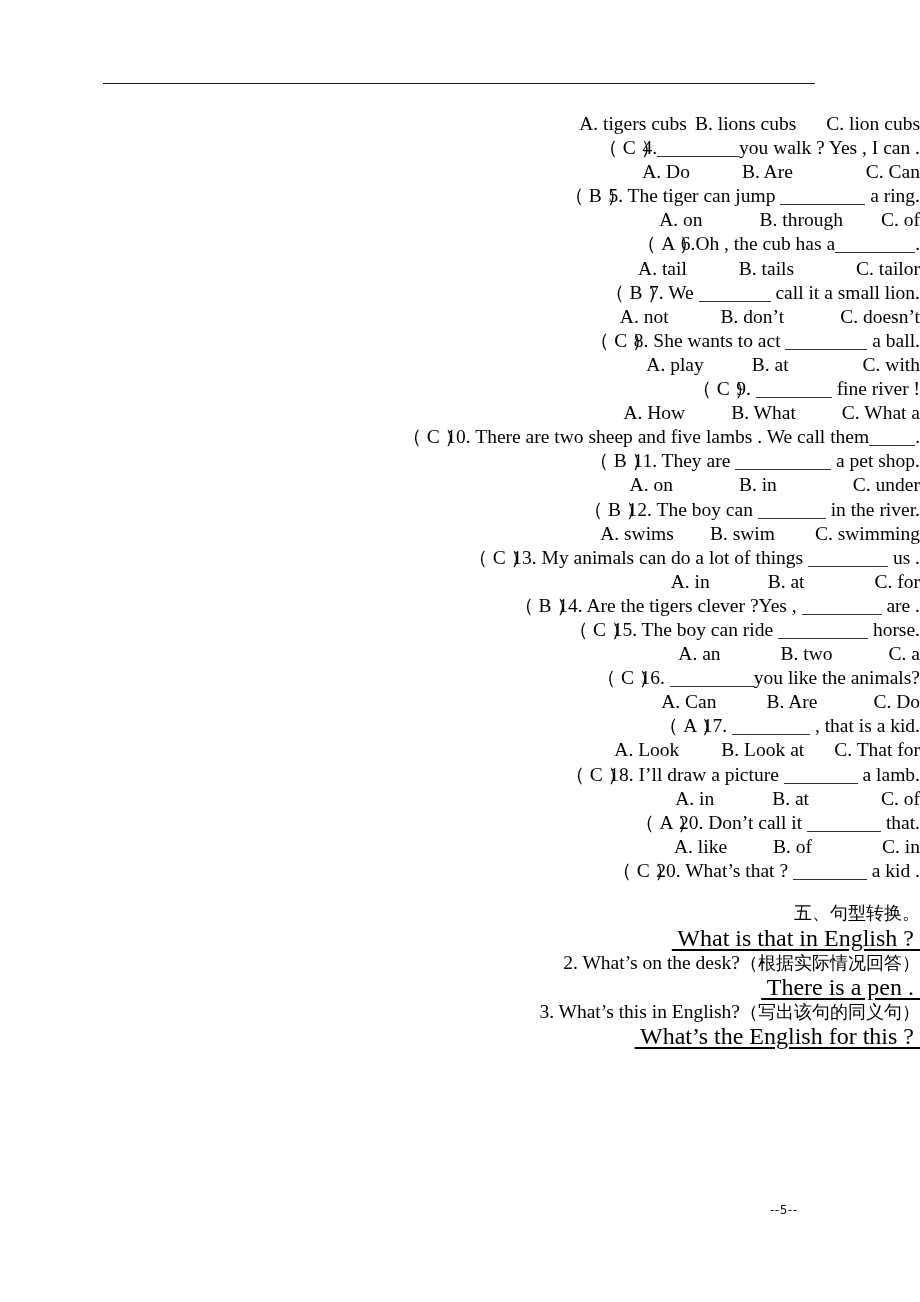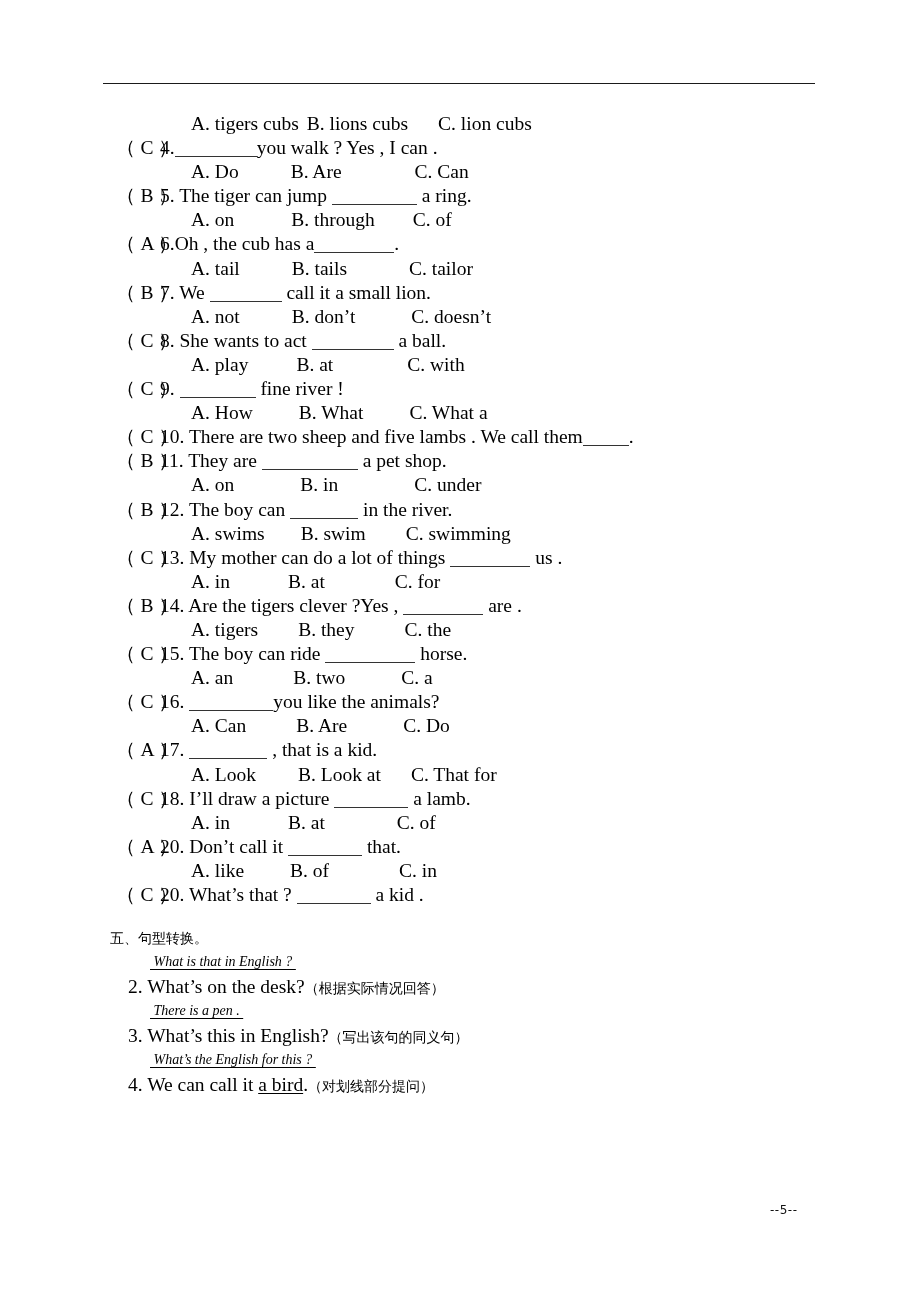--- a/index.html
+++ b/index.html
@@ -16,20 +16,21 @@
     color: #000000;
     overflow: hidden;
   }
 
   .page {
     position: absolute;
     left: 0;
     top: 0;
     width: 920px;
     height: 1302px;
+    text-align: right;
   }
 
   
   .header-rule {
     position: absolute;
     left: 103px;
     top: 83px;
     width: 712px;
     height: 0;
     border-top: 1.6px solid #1a1a1a;
@@ -84,36 +85,35 @@
   
   .section-head {
     padding-left: 110px;
     font-size: 19.5px;
     height: 27px;
     line-height: 27px;
     white-space: pre;
   }
   .cjk {
     font-family: "DejaVu Sans", "Liberation Sans", sans-serif;
-    font-size: 14px;
+    font-size: 18px;
   }
   .s5-line {
     padding-left: 128px;
     font-size: 19.5px;
     height: 24.6px;
     line-height: 24.6px;
     white-space: pre;
   }
   .s5-ans {
     padding-left: 150px;
-    font-size: 14px;
+    font-size: 24px;
     height: 24.6px;
     line-height: 24.6px;
     white-space: pre;
-    font-style: italic;
   }
   .u {
     text-decoration: underline;
     text-underline-offset: 2px;
   }
   .ans-u {
     text-decoration: underline;
     text-underline-offset: 3px;
   }
 
@@ -150,24 +150,23 @@
         <div class="line opt-line"><span class="opt">A. not</span><span style="display: inline-block; width: 52px;"></span><span class="opt">B. don’t</span><span style="display: inline-block; width: 56px;"></span><span class="opt">C. doesn’t</span></div>
         <div class="line q-line"><span class="q-mark">（ C ）</span><span class="q-num">8.</span><span> She wants to act </span><span class="blank" style="width: 82px;"></span><span> a ball.</span></div>
         <div class="line opt-line"><span class="opt">A. play</span><span style="display: inline-block; width: 48px;"></span><span class="opt">B. at</span><span style="display: inline-block; width: 74px;"></span><span class="opt">C. with</span></div>
         <div class="line q-line"><span class="q-mark">（ C ）</span><span class="q-num">9.</span><span> </span><span class="blank" style="width: 76px;"></span><span> fine river !</span></div>
         <div class="line opt-line"><span class="opt">A. How</span><span style="display: inline-block; width: 46px;"></span><span class="opt">B. What</span><span style="display: inline-block; width: 46px;"></span><span class="opt">C. What a</span></div>
         <div class="line q-line"><span class="q-mark">（ C ）</span><span class="q-num">10.</span><span> There are two sheep and five lambs . We call them</span><span class="blank" style="width: 46px;"></span><span>.</span></div>
         <div class="line q-line"><span class="q-mark">（ B ）</span><span class="q-num">11.</span><span> They are </span><span class="blank" style="width: 96px;"></span><span> a pet shop.</span></div>
         <div class="line opt-line"><span class="opt">A. on</span><span style="display: inline-block; width: 66px;"></span><span class="opt">B. in</span><span style="display: inline-block; width: 76px;"></span><span class="opt">C. under</span></div>
         <div class="line q-line"><span class="q-mark">（ B ）</span><span class="q-num">12.</span><span> The boy can </span><span class="blank" style="width: 68px;"></span><span> in the river.</span></div>
         <div class="line opt-line"><span class="opt">A. swims</span><span style="display: inline-block; width: 36px;"></span><span class="opt">B. swim</span><span style="display: inline-block; width: 40px;"></span><span class="opt">C. swimming</span></div>
-        <div class="line q-line"><span class="q-mark">（ C ）</span><span class="q-num">13.</span><span> My mother can do a lot of things </span><span class="blank" style="width: 80px;"></span><span> us .</span></div>
+        <div class="line q-line"><span class="q-mark">（ C ）</span><span class="q-num">13.</span><span> My animals can do a lot of things </span><span class="blank" style="width: 80px;"></span><span> us .</span></div>
         <div class="line opt-line"><span class="opt">A. in</span><span style="display: inline-block; width: 58px;"></span><span class="opt">B. at</span><span style="display: inline-block; width: 70px;"></span><span class="opt">C. for</span></div>
         <div class="line q-line"><span class="q-mark">（ B ）</span><span class="q-num">14.</span><span> Are the tigers clever ?Yes , </span><span class="blank" style="width: 80px;"></span><span> are .</span></div>
-        <div class="line opt-line"><span class="opt">A. tigers</span><span style="display: inline-block; width: 40px;"></span><span class="opt">B. they</span><span style="display: inline-block; width: 50px;"></span><span class="opt">C. the</span></div>
         <div class="line q-line"><span class="q-mark">（ C ）</span><span class="q-num">15.</span><span> The boy can ride </span><span class="blank" style="width: 90px;"></span><span> horse.</span></div>
         <div class="line opt-line"><span class="opt">A. an</span><span style="display: inline-block; width: 60px;"></span><span class="opt">B. two</span><span style="display: inline-block; width: 56px;"></span><span class="opt">C. a</span></div>
         <div class="line q-line"><span class="q-mark">（ C ）</span><span class="q-num">16.</span><span> </span><span class="blank" style="width: 84px;"></span><span>you like the animals?</span></div>
         <div class="line opt-line"><span class="opt">A. Can</span><span style="display: inline-block; width: 50px;"></span><span class="opt">B. Are</span><span style="display: inline-block; width: 56px;"></span><span class="opt">C. Do</span></div>
         <div class="line q-line"><span class="q-mark">（ A ）</span><span class="q-num">17.</span><span> </span><span class="blank" style="width: 78px;"></span><span> , that is a kid.</span></div>
         <div class="line opt-line"><span class="opt">A. Look</span><span style="display: inline-block; width: 42px;"></span><span class="opt">B. Look at</span><span style="display: inline-block; width: 30px;"></span><span class="opt">C. That for</span></div>
         <div class="line q-line"><span class="q-mark">（ C ）</span><span class="q-num">18.</span><span> I’ll draw a picture </span><span class="blank" style="width: 74px;"></span><span> a lamb.</span></div>
         <div class="line opt-line"><span class="opt">A. in</span><span style="display: inline-block; width: 58px;"></span><span class="opt">B. at</span><span style="display: inline-block; width: 72px;"></span><span class="opt">C. of</span></div>
         <div class="line q-line"><span class="q-mark">（ A ）</span><span class="q-num">20.</span><span> Don’t call it </span><span class="blank" style="width: 74px;"></span><span> that.</span></div>
         <div class="line opt-line"><span class="opt">A. like</span><span style="display: inline-block; width: 46px;"></span><span class="opt">B. of</span><span style="display: inline-block; width: 70px;"></span><span class="opt">C. in</span></div>
@@ -177,20 +176,19 @@
     <div style="height:16px"></div>
 
     <div class="section-head"><span class="cjk">五、句型转换。</span></div>
 
     <div id="s5-container">
         <div class="s5-ans"><span class="ans-u"> What is that in English ? </span></div>
         <div class="s5-line"><span>2.</span><span> What’s on the desk?</span><span></span><span class="cjk">（根据实际情况回答）</span></div>
         <div class="s5-ans"><span class="ans-u"> There is a pen . </span></div>
         <div class="s5-line"><span>3.</span><span> What’s this in English?</span><span></span><span class="cjk">（写出该句的同义句）</span></div>
         <div class="s5-ans"><span class="ans-u"> What’s the English for this ? </span></div>
-        <div class="s5-line"><span>4.</span><span> We can call it </span><span class="u">a bird</span><span>.</span><span class="cjk">（对划线部分提问）</span></div>
       </div>
 
   </div>
 
   <div class="footer">--5--</div>
 
 </div>
 
 </body></html>

